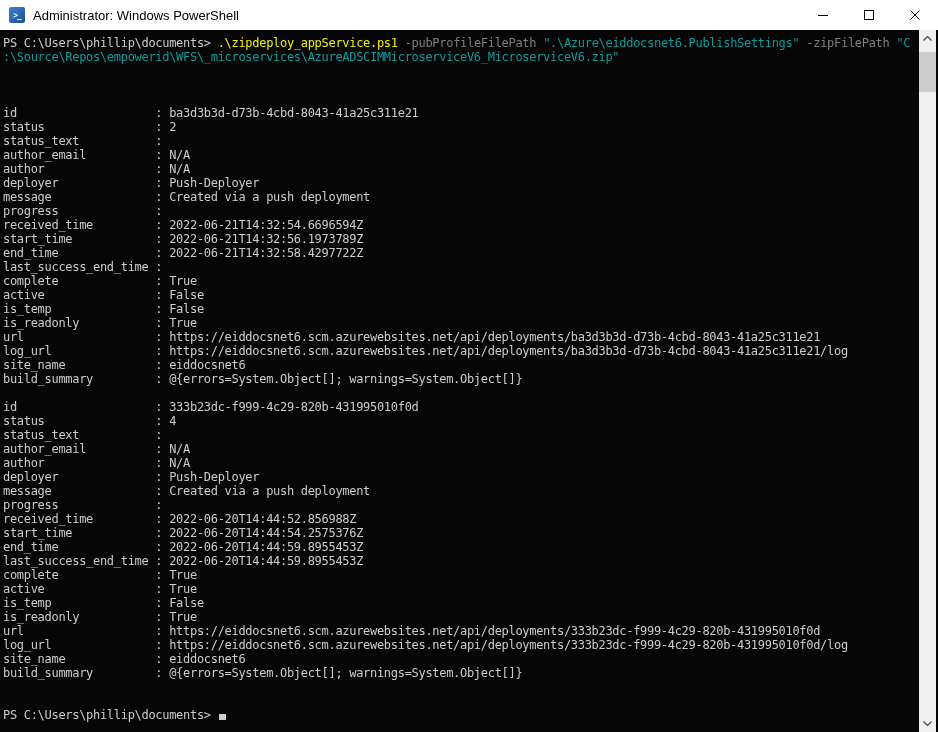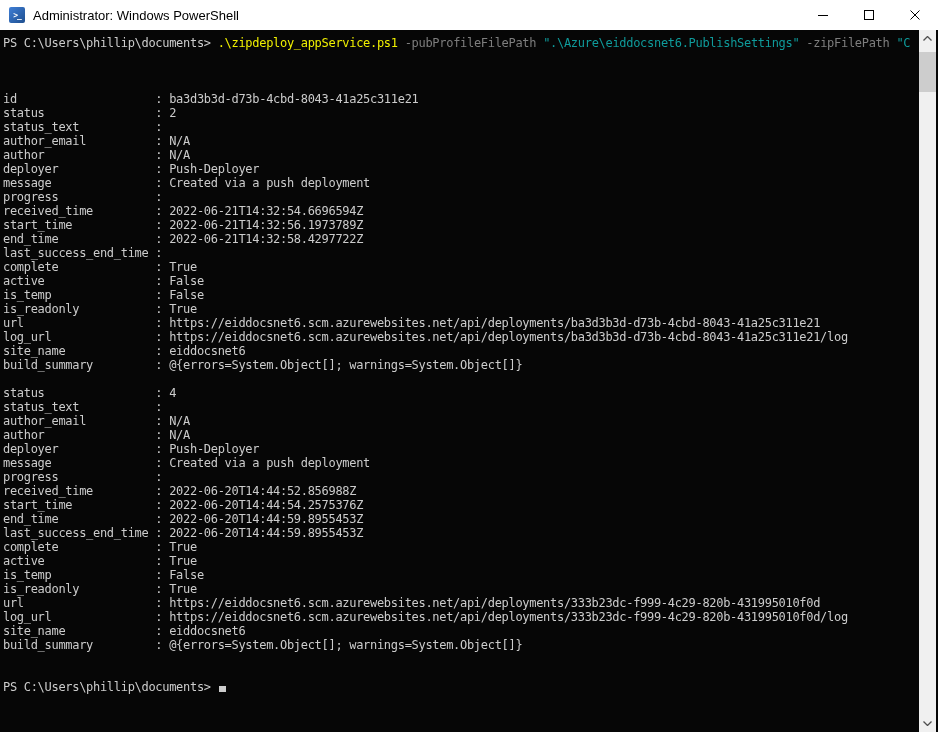--- a/index.html
+++ b/index.html
@@ -68,20 +68,21 @@
           <line x1="0.5" y1="0.5" x2="9.5" y2="9.5" stroke="#000" stroke-width="1"></line>
           <line x1="9.5" y1="0.5" x2="0.5" y2="9.5" stroke="#000" stroke-width="1"></line>
         </svg>
       </button>
     </div>
   </div>
 
   <div class="console">
     <div class="output">
         <div class="line"><span class="c-default">PS C:\Users\phillip\documents&gt; </span><span class="c-command">.\zipdeploy_appService.ps1</span><span class="c-default"> </span><span class="c-parameter">-pubProfileFilePath</span><span class="c-default"> </span><span class="c-string">".\Azure\eiddocsnet6.PublishSettings"</span><span class="c-default"> </span><span class="c-parameter">-zipFilePath</span><span class="c-default"> </span><span class="c-string">"C</span></div>
+        <div class="line"><span class="c-string">:\Source\Repos\empowerid\WFS\_microservices\AzureADSCIMMicroserviceV6_MicroserviceV6.zip"</span></div>
         <div class="line"></div>
         <div class="line"></div>
         <div class="line"></div>
         <div class="line">id                    : ba3d3b3d-d73b-4cbd-8043-41a25c311e21</div>
         <div class="line">status                : 2</div>
         <div class="line">status_text           : </div>
         <div class="line">author_email          : N/A</div>
         <div class="line">author                : N/A</div>
         <div class="line">deployer              : Push-Deployer</div>
         <div class="line">message               : Created via a push deployment</div>
@@ -92,20 +93,21 @@
         <div class="line">last_success_end_time : </div>
         <div class="line">complete              : True</div>
         <div class="line">active                : False</div>
         <div class="line">is_temp               : False</div>
         <div class="line">is_readonly           : True</div>
         <div class="line">url                   : https://eiddocsnet6.scm.azurewebsites.net/api/deployments/ba3d3b3d-d73b-4cbd-8043-41a25c311e21</div>
         <div class="line">log_url               : https://eiddocsnet6.scm.azurewebsites.net/api/deployments/ba3d3b3d-d73b-4cbd-8043-41a25c311e21/log</div>
         <div class="line">site_name             : eiddocsnet6</div>
         <div class="line">build_summary         : @{errors=System.Object[]; warnings=System.Object[]}</div>
         <div class="line"></div>
+        <div class="line">id                    : 333b23dc-f999-4c29-820b-431995010f0d</div>
         <div class="line">status                : 4</div>
         <div class="line">status_text           : </div>
         <div class="line">author_email          : N/A</div>
         <div class="line">author                : N/A</div>
         <div class="line">deployer              : Push-Deployer</div>
         <div class="line">message               : Created via a push deployment</div>
         <div class="line">progress              : </div>
         <div class="line">received_time         : 2022-06-20T14:44:52.856988Z</div>
         <div class="line">start_time            : 2022-06-20T14:44:54.2575376Z</div>
         <div class="line">end_time              : 2022-06-20T14:44:59.8955453Z</div>

